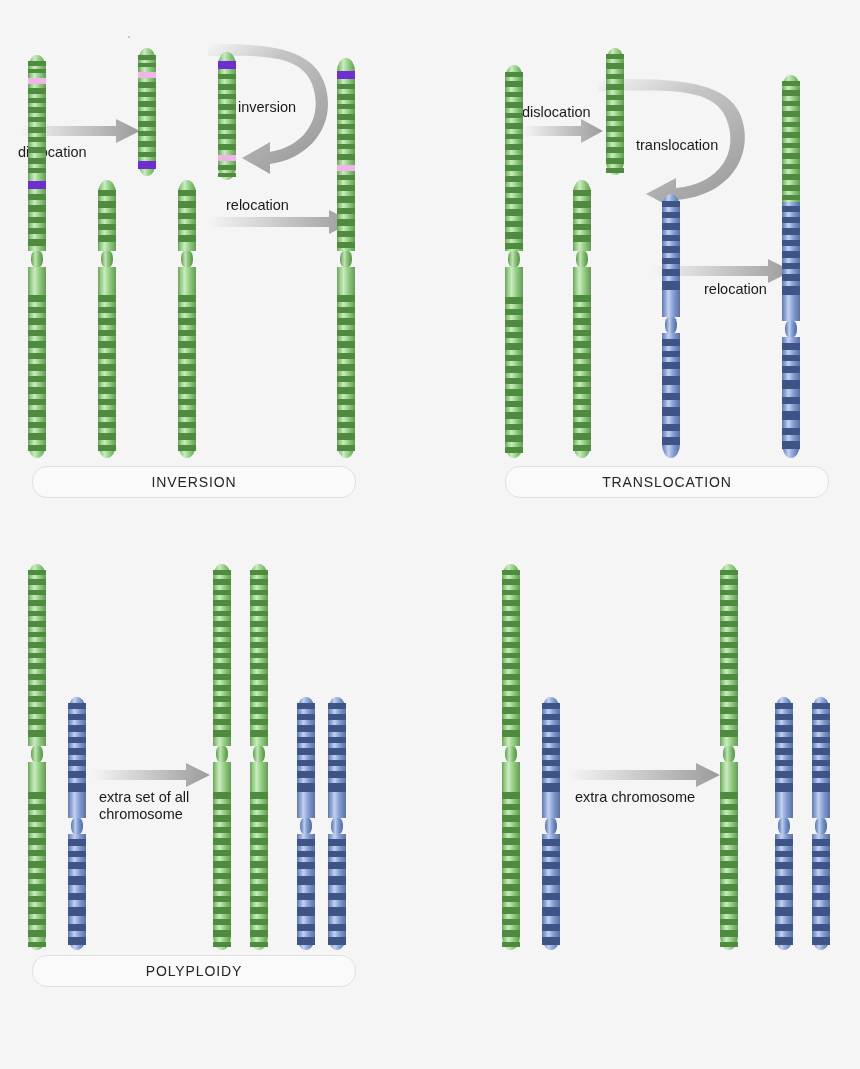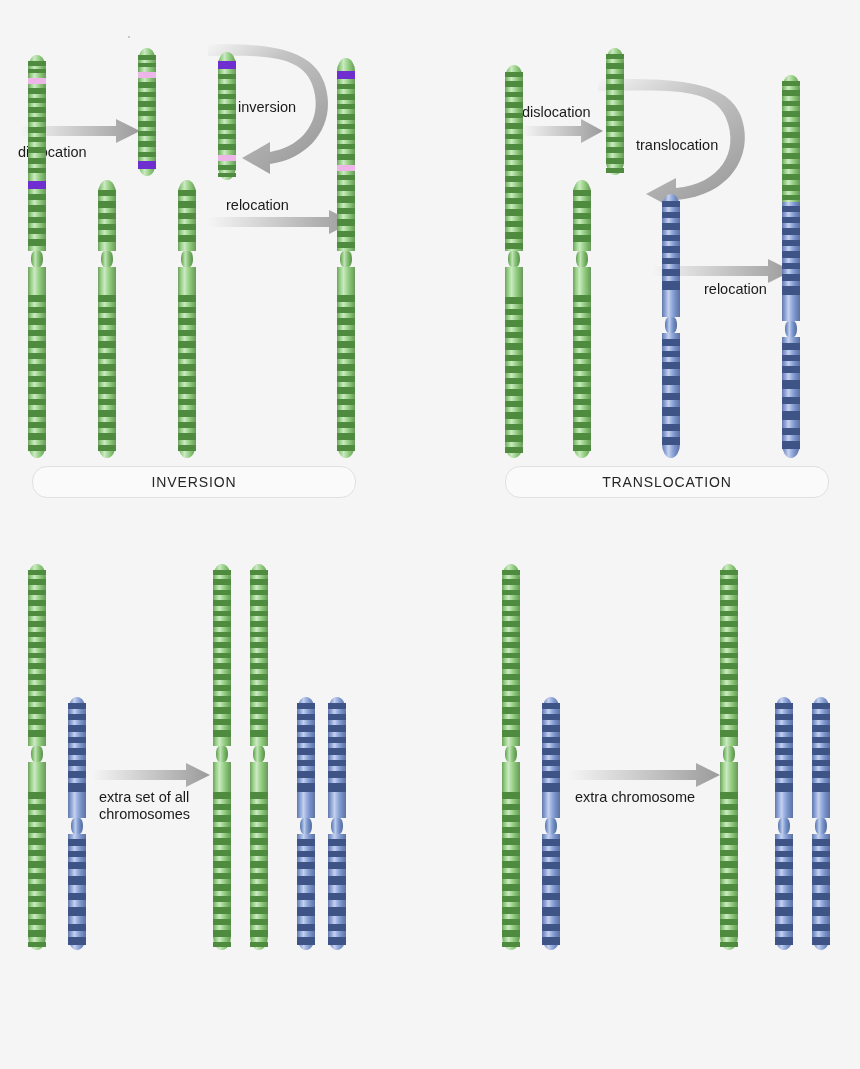--- a/index.html
+++ b/index.html
@@ -461,21 +461,21 @@
         <defs>
             <linearGradient id="ag7" x1="0" y1="0" x2="1" y2="0">
           <stop offset="0" stop-color="#9b9b9b" stop-opacity="0"></stop>
           <stop offset="1" stop-color="#9b9b9b" stop-opacity="1"></stop>
         </linearGradient>
           </defs>
         <path d="M0,8 L94,8 L94,1 L118,13 L94,25 L94,18 L0,18 Z" fill="url(#ag7)"></path>
       </svg>
     </div>
     <div class="lbl two" style="left:99px;top:259px;">extra set of all
-chromosomes</div>
+chromosome</div>
 
     <div class="chrom" style="left:28px;top:34px;width:18px;height:386px;">
       <div class="seg top" style="top:0;height:182px;background:#8ece7b;"></div>
       <div class="seg both" style="top:182px;height:16px;width:72%;left:14%;background:#7cc069;"></div>
       <div class="seg bot" style="top:198px;height:188px;background:#8ece7b;"></div>
       <div class="band" style="top:6px;height:5px;background:#4e8b3f;"></div>
       <div class="band" style="top:15px;height:6px;background:#4e8b3f;"></div>
       <div class="band" style="top:26px;height:5px;background:#4e8b3f;"></div>
       <div class="band" style="top:36px;height:6px;background:#4e8b3f;"></div>
       <div class="band" style="top:47px;height:5px;background:#4e8b3f;"></div>
@@ -637,20 +637,21 @@
       <div class="band" style="top:142px;height:7px;background:#3f5486;"></div>
       <div class="band" style="top:154px;height:6px;background:#3f5486;"></div>
       <div class="band" style="top:165px;height:7px;background:#3f5486;"></div>
       <div class="band" style="top:179px;height:9px;background:#3f5486;"></div>
       <div class="band" style="top:196px;height:7px;background:#3f5486;"></div>
       <div class="band" style="top:210px;height:9px;background:#3f5486;"></div>
       <div class="band" style="top:227px;height:7px;background:#3f5486;"></div>
       <div class="band" style="top:240px;height:8px;background:#3f5486;"></div>
     </div>
 
+    <div class="pill" style="left:32px;top:425px;width:322px;">POLYPLOIDY</div>
   </div>
 
   <div class="panel" style="left:430px;top:530px;width:430px;height:470px;">
 
     <div class="arrow" style="left:138px;top:232px;">
       <svg width="152" height="26" viewBox="0 0 152 26">
         <defs>
             <linearGradient id="ag8" x1="0" y1="0" x2="1" y2="0">
           <stop offset="0" stop-color="#9b9b9b" stop-opacity="0"></stop>
           <stop offset="1" stop-color="#9b9b9b" stop-opacity="1"></stop>

